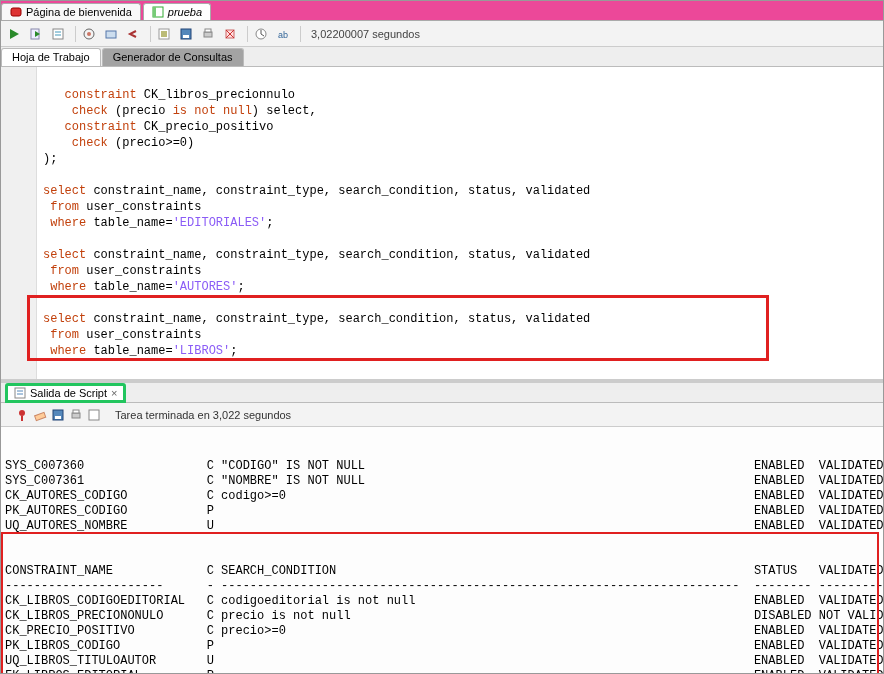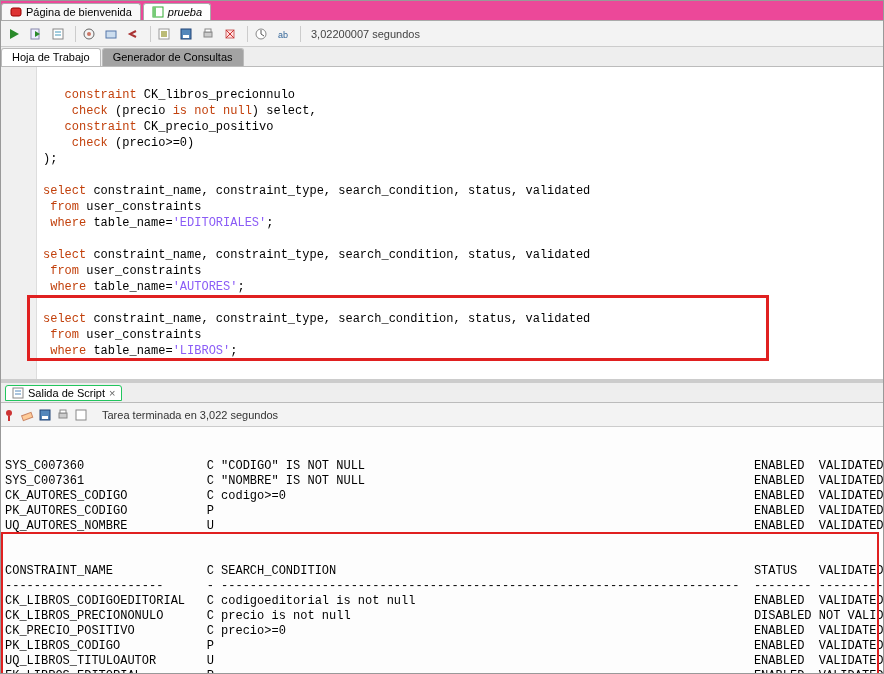--- a/index.html
+++ b/index.html
@@ -99,38 +99,38 @@
   }
   .output-tab {
     display: flex;
     align-items: center;
     background: #eee;
     border-bottom: 1px solid #bbb;
     padding: 2px 4px;
     height: 20px;
   }
   .output-tab .wtab {
-    border: 1px solid #22c55e;
+    border: 3px solid #22c55e;
     background: #fff;
     padding: 1px 6px;
     border-radius: 3px 3px 0 0;
     font-size: 11px;
     display: flex;
     align-items: center;
     gap: 4px;
   }
   .output-tab .x { cursor: pointer; color: #666; }
   .output-toolbar {
     display: flex;
     align-items: center;
     gap: 4px;
     background: #f3f3f3;
     border-bottom: 1px solid #ccc;
     height: 24px;
-    padding: 2px 1px;
+    padding: 2px 14px;
   }
   .output-toolbar .status { font-size: 11px; color: #333; margin-left: 6px; }
   .output {
     font-family: "Courier New", monospace;
     font-size: 12px;
     line-height: 15px;
     white-space: pre;
     padding: 2px 4px;
     overflow: auto;
     height: 260px;

